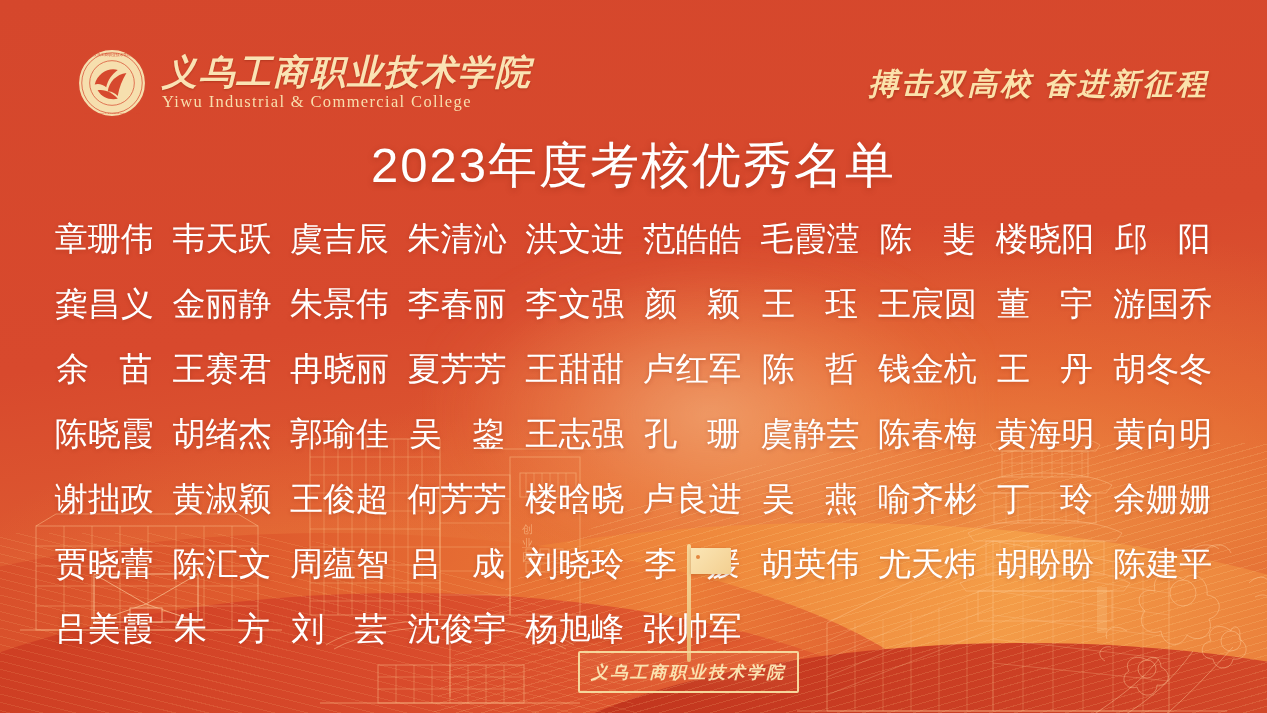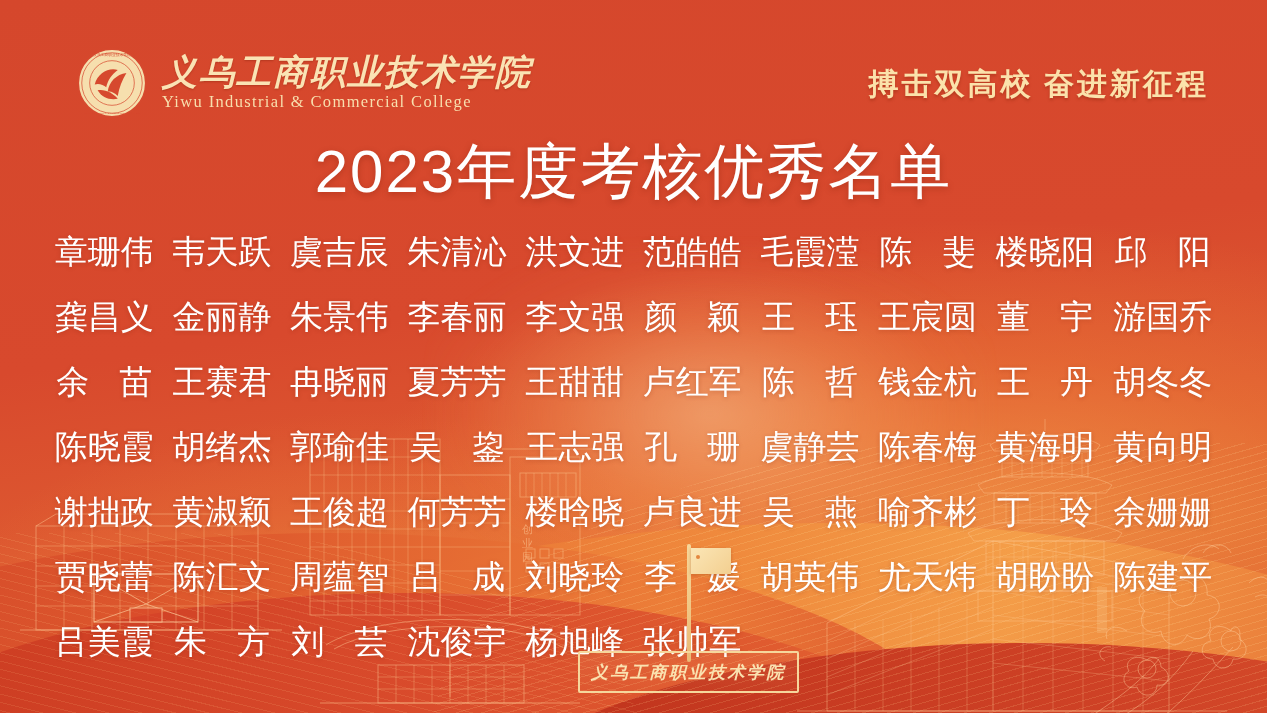--- a/index.html
+++ b/index.html
@@ -121,45 +121,46 @@
     letter-spacing: 1.35px;
     color: #f8dfae;
     line-height: 1.1;
   }
   .slogan {
     position: absolute;
     right: 58px; top: 64px;
     font-family: "Liberation Serif", "DejaVu Serif", serif;
     font-size: 30px;
     font-weight: 700;
+    font-style: italic;
     letter-spacing: 3px;
     color: #fbe2ab;
     text-shadow: 0 2px 3px rgba(130,35,10,.4);
     white-space: nowrap;
   }
 
   
   .poster-title {
     position: absolute;
     left: 0; right: 0; top: 137px;
     text-align: center;
     font-family: "Liberation Sans", "DejaVu Sans", sans-serif;
-    font-size: 60px;
+    font-size: 49px;
     font-weight: 400;
     letter-spacing: 2px;
     color: #ffffff;
     text-shadow: 0 2px 6px rgba(120,30,10,.35);
     line-height: 1.15;
   }
 
   
   .name-grid {
     position: absolute;
     left: 52px;
-    top: 226px;
+    top: 213px;
     width: 1163px;
     display: grid;
     grid-template-columns: repeat(10, 1fr);
     row-gap: 18px;
     column-gap: 0px;
     gap: 13px;
   }
   .name-cell {
     font-size: 33px;
     line-height: 52px;

